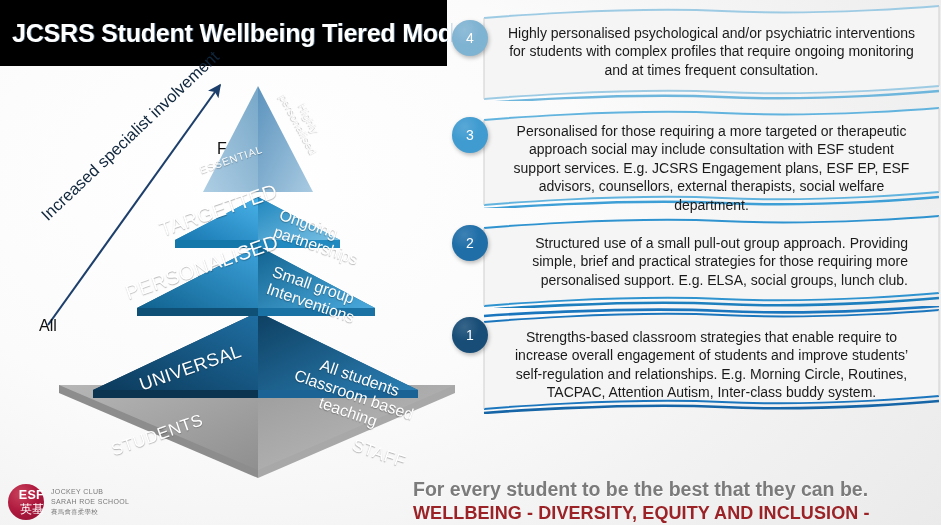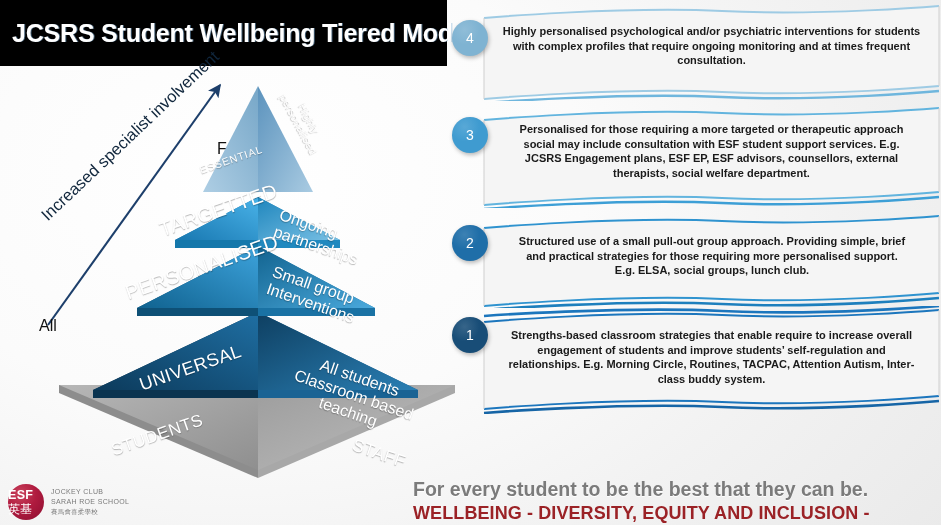--- a/index.html
+++ b/index.html
@@ -66,21 +66,21 @@
   #lbl-smallgroup{left:215px;top:182px;font-size:16px;text-align:left;}
   #lbl-allstudents{left:240px;top:268px;font-size:16px;text-align:center;}
   #lbl-staff{left:298px;top:355px;font-size:17px;letter-spacing:.5px;}
 
   
   #panels{position:absolute;left:452px;top:0;width:489px;height:470px;}
   .panel{position:absolute;left:30px;}
   .panel .scroll{position:absolute;left:0;top:0;}
   .panel .ptext{
     position:absolute;color:#1a1a1a;text-align:center;
-    font-size:11px;line-height:1.32;font-weight:bold;
+    font-size:14px;line-height:1.32;
   }
   .numcircle{
     position:absolute;width:36px;height:36px;border-radius:50%;
     display:flex;align-items:center;justify-content:center;
     color:#ffffff;font-size:14px;
     box-shadow:1px 2px 4px rgba(0,0,0,.28);
     z-index:4;
   }
 
   
@@ -93,21 +93,21 @@
   }
   #tagline2{
     color:#9b2226;font-size:18px;font-weight:bold;margin-top:2px;letter-spacing:.1px;
   }
 
   
   #logo{position:absolute;left:8px;top:484px;display:flex;align-items:center;gap:7px;}
   #logo-mark{
     width:36px;height:36px;border-radius:50%;
     background:radial-gradient(circle at 34% 28%, #c9425c 0%, #b01b3f 45%, #8c0e30 100%);
-    display:flex;flex-direction:column;align-items:flex-start;justify-content:center;
+    display:flex;flex-direction:column;align-items:flex-end;justify-content:center;
     color:#fff;line-height:1;
   }
   #logo-mark .esf{font-size:12.5px;font-weight:bold;letter-spacing:.3px;}
   #logo-mark .cjk{font-size:12px;margin-top:1.5px;}
   #logo-text{color:#7a7a7a;font-size:7px;line-height:1.45;letter-spacing:.35px;}
   #logo-text .cjk2{font-size:6.5px;letter-spacing:.2px;}
 </style>
 </head>
 <body>
 
@@ -273,21 +273,21 @@
     </div>
     <div class="panel" id="panel2" style="top:214px;">
       <svg class="scroll" width="459" height="94" viewBox="0 0 459 94">
         <path d="M2,14 C2,14 140,2 240,7 C340,12 457,2 457,2 L457,79 C457,79 340,90 240,85 C140,80 2,92 2,92 Z" fill="#f5f5f5" stroke="none"></path>
         <path d="M2,14 C2,14 140,2 240,7 C340,12 457,2 457,2" fill="none" stroke="#2f93cf" stroke-width="2"></path>
         <path d="M2,92 C2,92 140,80 240,85 C340,90 457,79 457,79" fill="none" stroke="#2f93cf" stroke-width="2"></path>
         <path d="M2,96 C2,96 140,85 240,90 C340,95 457,84 457,84" fill="none" stroke="#1d7fbd" stroke-width="2.6"></path>
         <line x1="2" y1="14" x2="2" y2="92" stroke="#cfcfcf" stroke-width="1"></line>
         <line x1="457" y1="2" x2="457" y2="79" stroke="#cfcfcf" stroke-width="1"></line>
       </svg>
-      <div class="ptext" style="left:34px;top:20px;width:392px;">Structured use of a small pull-out group approach. Providing simple, brief and practical strategies for those requiring more personalised  support. E.g. ELSA, social groups, lunch club.</div>
+      <div class="ptext" style="left:34px;top:20px;width:392px;text-align:right;">Structured use of a small pull-out group approach. Providing simple, brief and practical strategies for those requiring more personalised  support. E.g. ELSA, social groups, lunch club.</div>
     </div>
 
     <div class="numcircle" id="circ1" style="top: 317px; left: 0px; background: radial-gradient(circle at 35% 27%, rgba(255, 255, 255, 0.133) 0%, rgb(24, 77, 119) 42%, rgb(24, 77, 119) 100%) rgb(24, 77, 119);">
       <span>1</span>
     </div>
     <div class="panel" id="panel1" style="top:306px;">
       <svg class="scroll" width="459" height="108" viewBox="0 0 459 108">
         <path d="M2,16 C2,16 140,4 240,9 C340,14 457,4 457,4 L457,90 C457,90 340,101 240,96 C140,91 2,103 2,103 Z" fill="#f5f5f5" stroke="none"></path>
         <path d="M2,10 C2,10 140,0 240,5 C340,10 457,0 457,0" fill="none" stroke="#1c76bd" stroke-width="2.6"></path>
         <path d="M2,16 C2,16 140,4 240,9 C340,14 457,4 457,4" fill="none" stroke="#1c76bd" stroke-width="2"></path>

